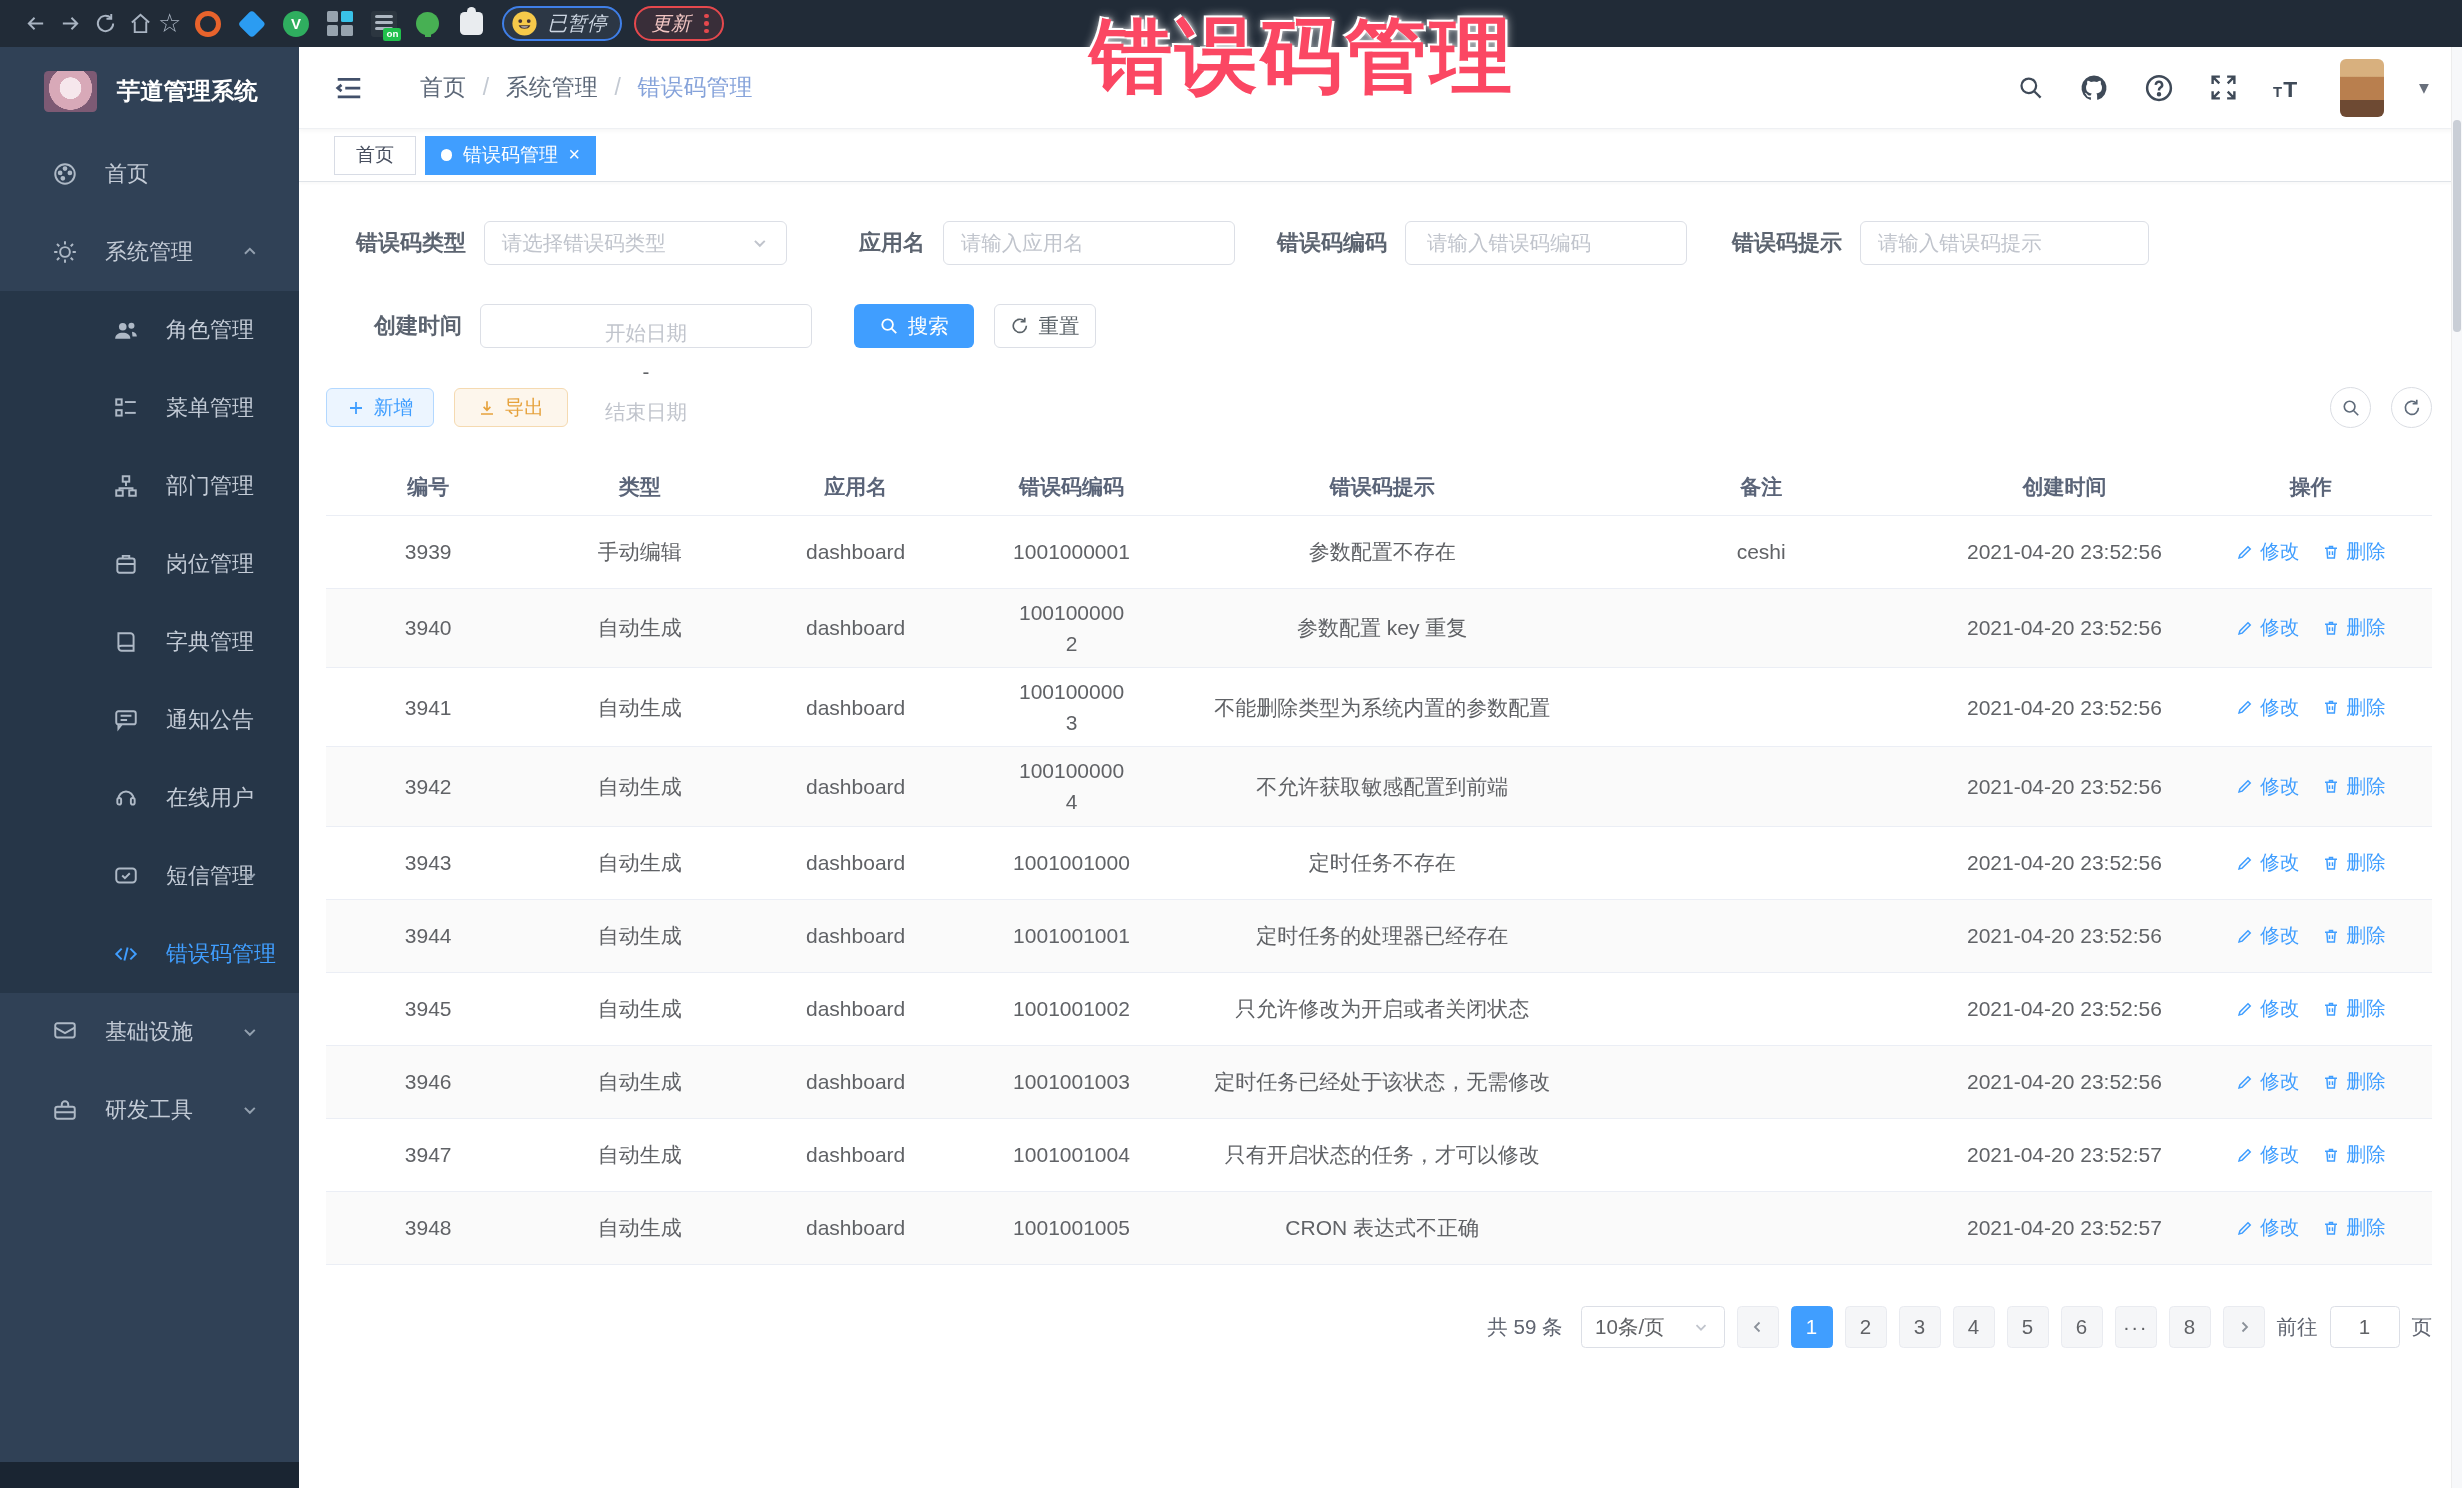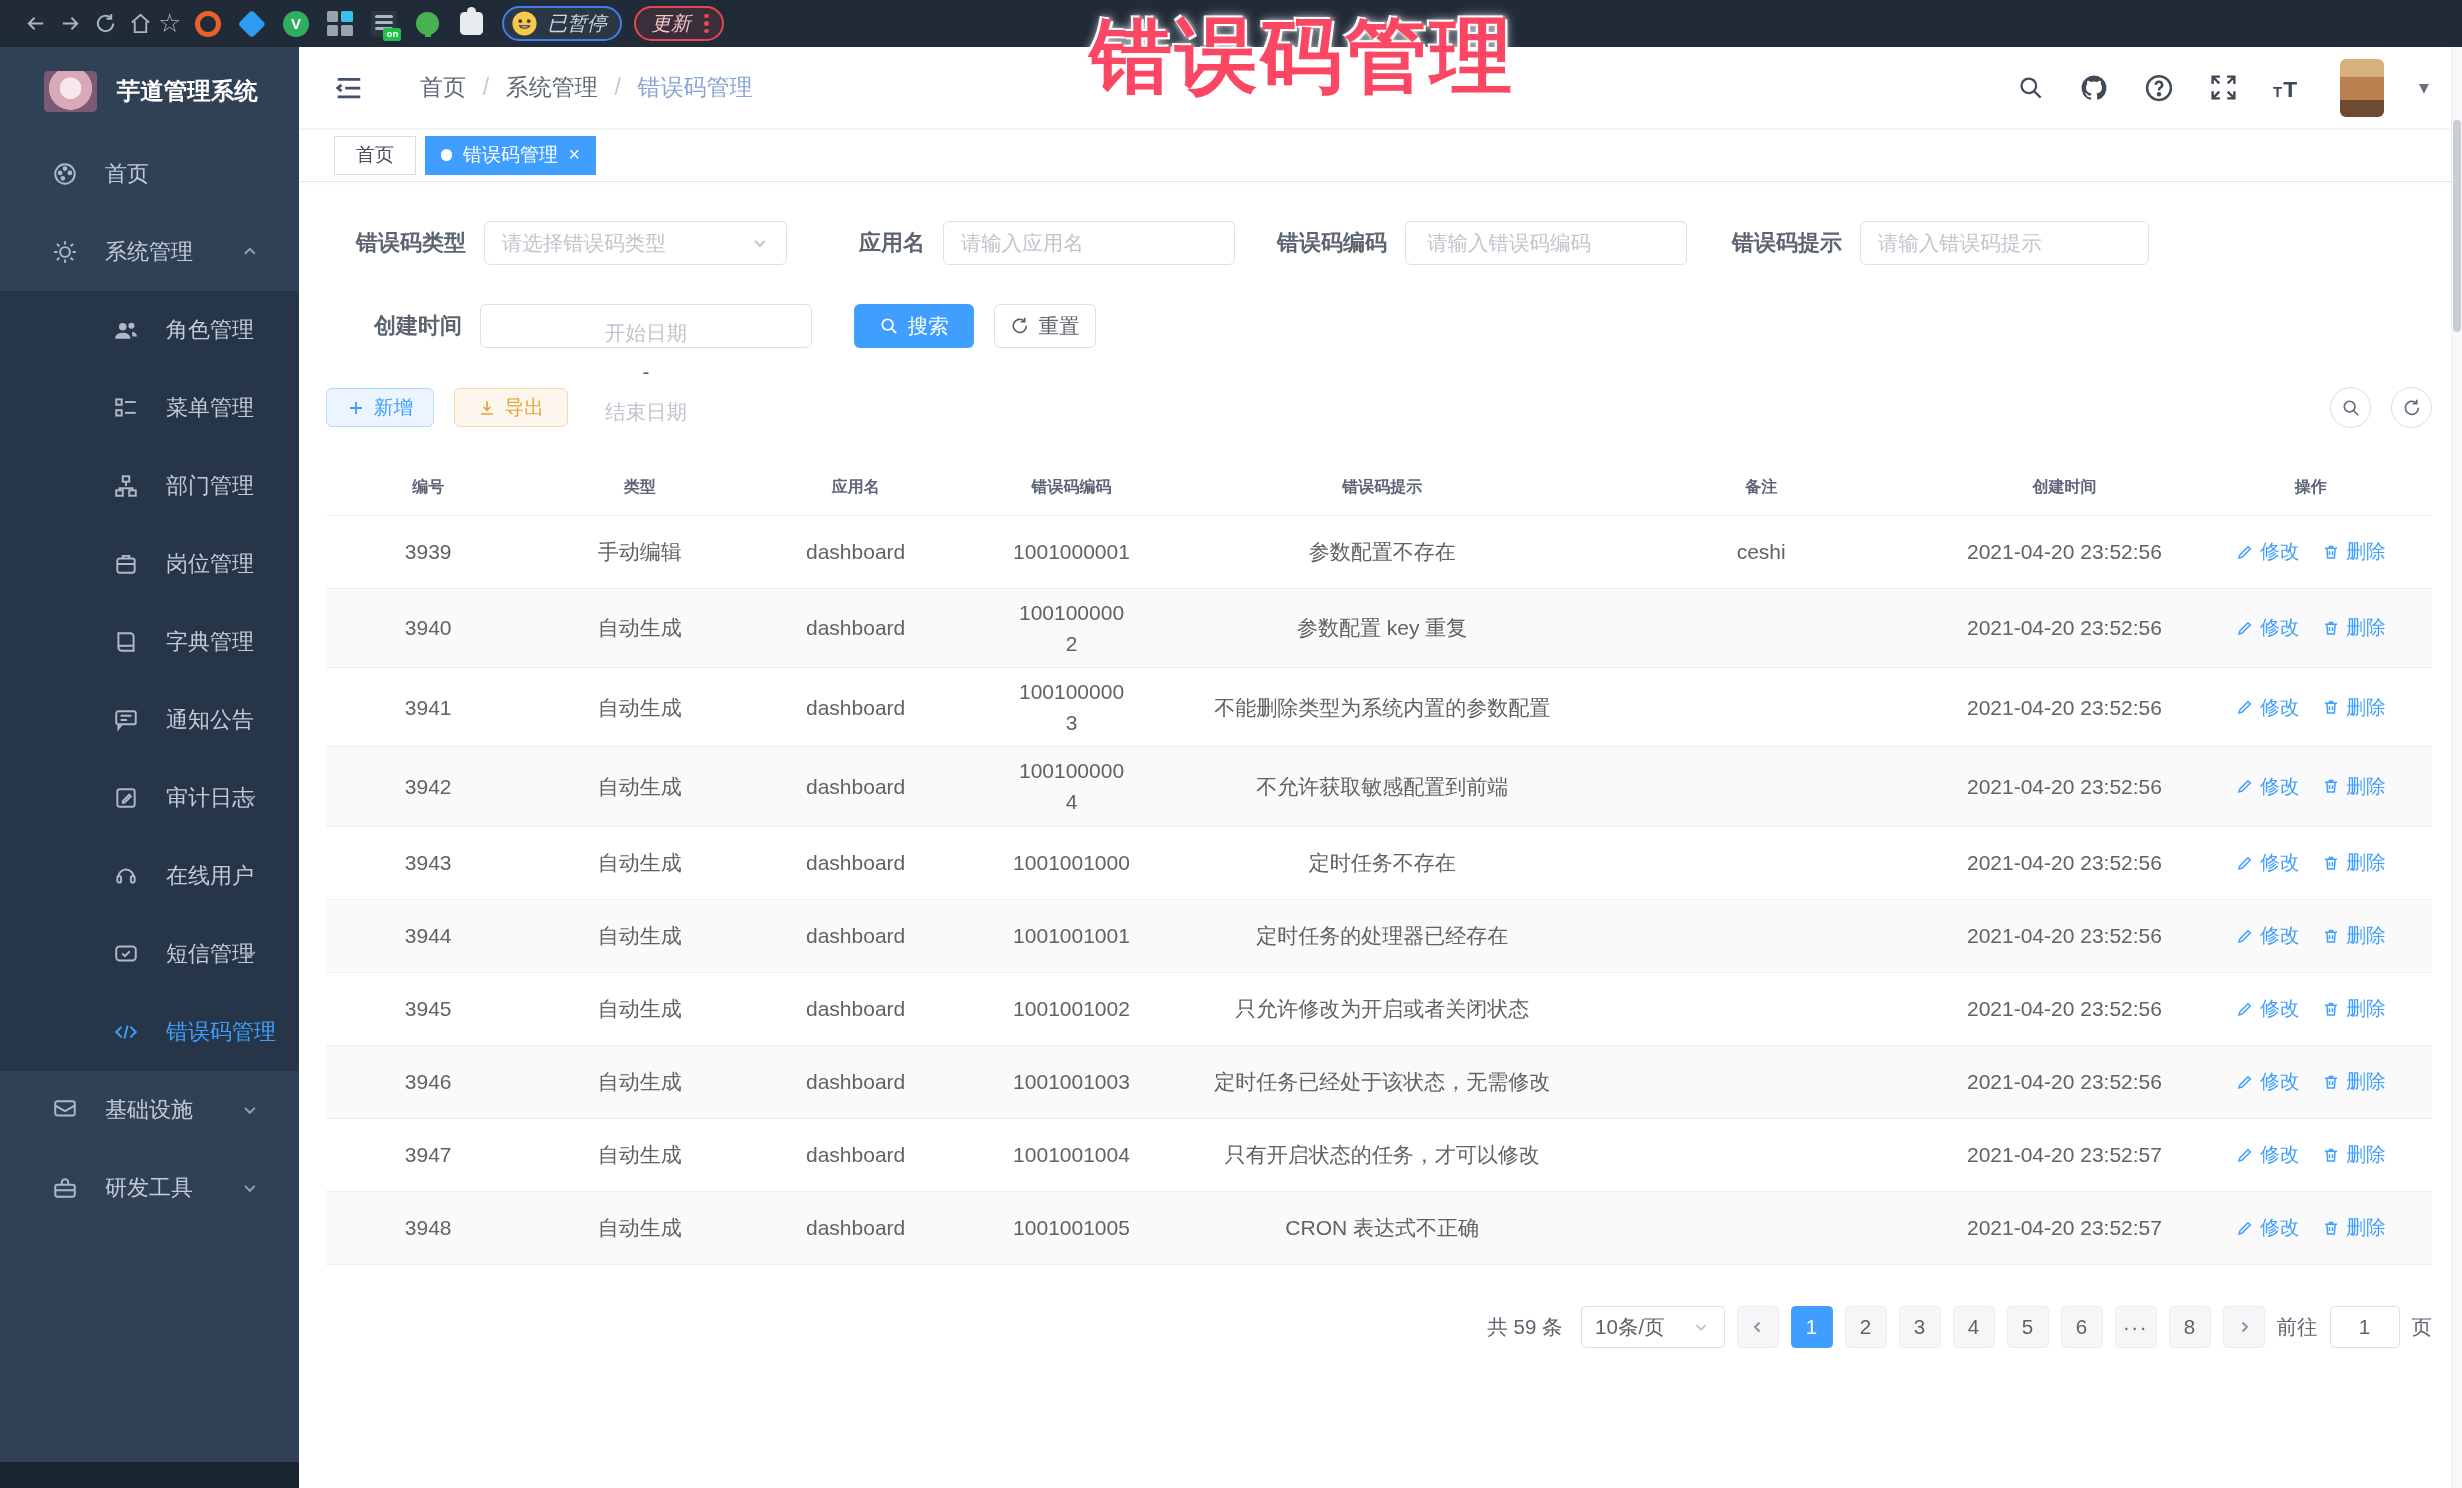--- a/index.html
+++ b/index.html
@@ -109,21 +109,21 @@
   .btn-add { height:39px; width:108px; background:#ecf5ff; border-color:#b3d8ff; color:#409eff; font-size:19.7px; }
   .btn-export { height:39px; width:114px; background:#fdf6ec; border-color:#f5dab1; color:#e6a23c;
     font-size:19.7px; margin-left:19.7px; }
   .toolbar-right { margin-left:auto; display:flex; gap:19.7px; }
   .circle-btn { width:41px; height:41px; border-radius:50%; border:0.8px solid #dadde3; color:#5f6b7a;
     display:flex; align-items:center; justify-content:center; cursor:pointer; background:#fff; }
 
   
   .table { margin-top:30px; }
   .t-head, .t-row { display:flex; align-items:center; border-bottom:0.8px solid #ebeef5; }
-  .t-head { height:58px; font-size:16px; font-weight:bold; color:#5a6478; }
+  .t-head { height:58px; font-size:21px; font-weight:bold; color:#5a6478; }
   .t-row { min-height:73px; font-size:21px; color:#606266; padding:7.6px 0; }
   .t-row.stripe { background:#fafafa; }
   .tc { text-align:center; padding:0 7.6px; line-height:1.5; }
   .c-id{width:9.7%;} .c-type{width:10.4%;} .c-app{width:10.1%;} .c-code{width:10.4%;}
   .c-hint{width:19.1%;} .c-remark{width:16.9%;} .c-time{width:11.9%;} .c-op{width:11.5%;}
   .code-wrap { display:inline-block; width:9ch; word-break:break-all; }
   .c-op { display:flex; justify-content:center; gap:23px; }
   .op-link { color:#409eff; font-size:19.7px; display:inline-flex; align-items:center; gap:6px; cursor:pointer; }
 
   
@@ -324,34 +324,20 @@
     <div class="menu-item sub">
       <span class="menu-icon">
           <svg width="26" height="26" viewBox="0 0 24 24" fill="none" stroke="currentColor" stroke-width="1.8">
             <rect x="3" y="4" width="18" height="12" rx="2"></rect>
             <path d="M8 16l-3 4v-4M7 8h10M7 12h6"></path>
           </svg>
         </span>
       <span>通知公告</span>
     </div>
 
-    <div class="menu-item sub">
-      <span class="menu-icon">
-          <svg width="26" height="26" viewBox="0 0 24 24" fill="none" stroke="currentColor" stroke-width="1.8">
-            <rect x="4" y="4" width="16" height="16" rx="2"></rect>
-            <path d="M9 15l6-6 1.5 1.5-6 6H9z"></path>
-          </svg>
-        </span>
-      <span>审计日志</span>
-      <span class="chevron">
-          <svg width="19.7" height="19.7" viewBox="0 0 20 20" fill="none" stroke="currentColor" stroke-width="2">
-            <polyline points="5,8 10,13 15,8"></polyline>
-          </svg>
-        </span>
-    </div>
 
     <div class="menu-item sub">
       <span class="menu-icon">
           <svg width="26" height="26" viewBox="0 0 24 24" fill="none" stroke="currentColor" stroke-width="1.8">
             <path d="M5 13a7 7 0 0 1 14 0"></path>
             <rect x="4" y="12" width="3.5" height="6" rx="1.7"></rect>
             <rect x="16.5" y="12" width="3.5" height="6" rx="1.7"></rect>
           </svg>
         </span>
       <span>在线用户</span>

